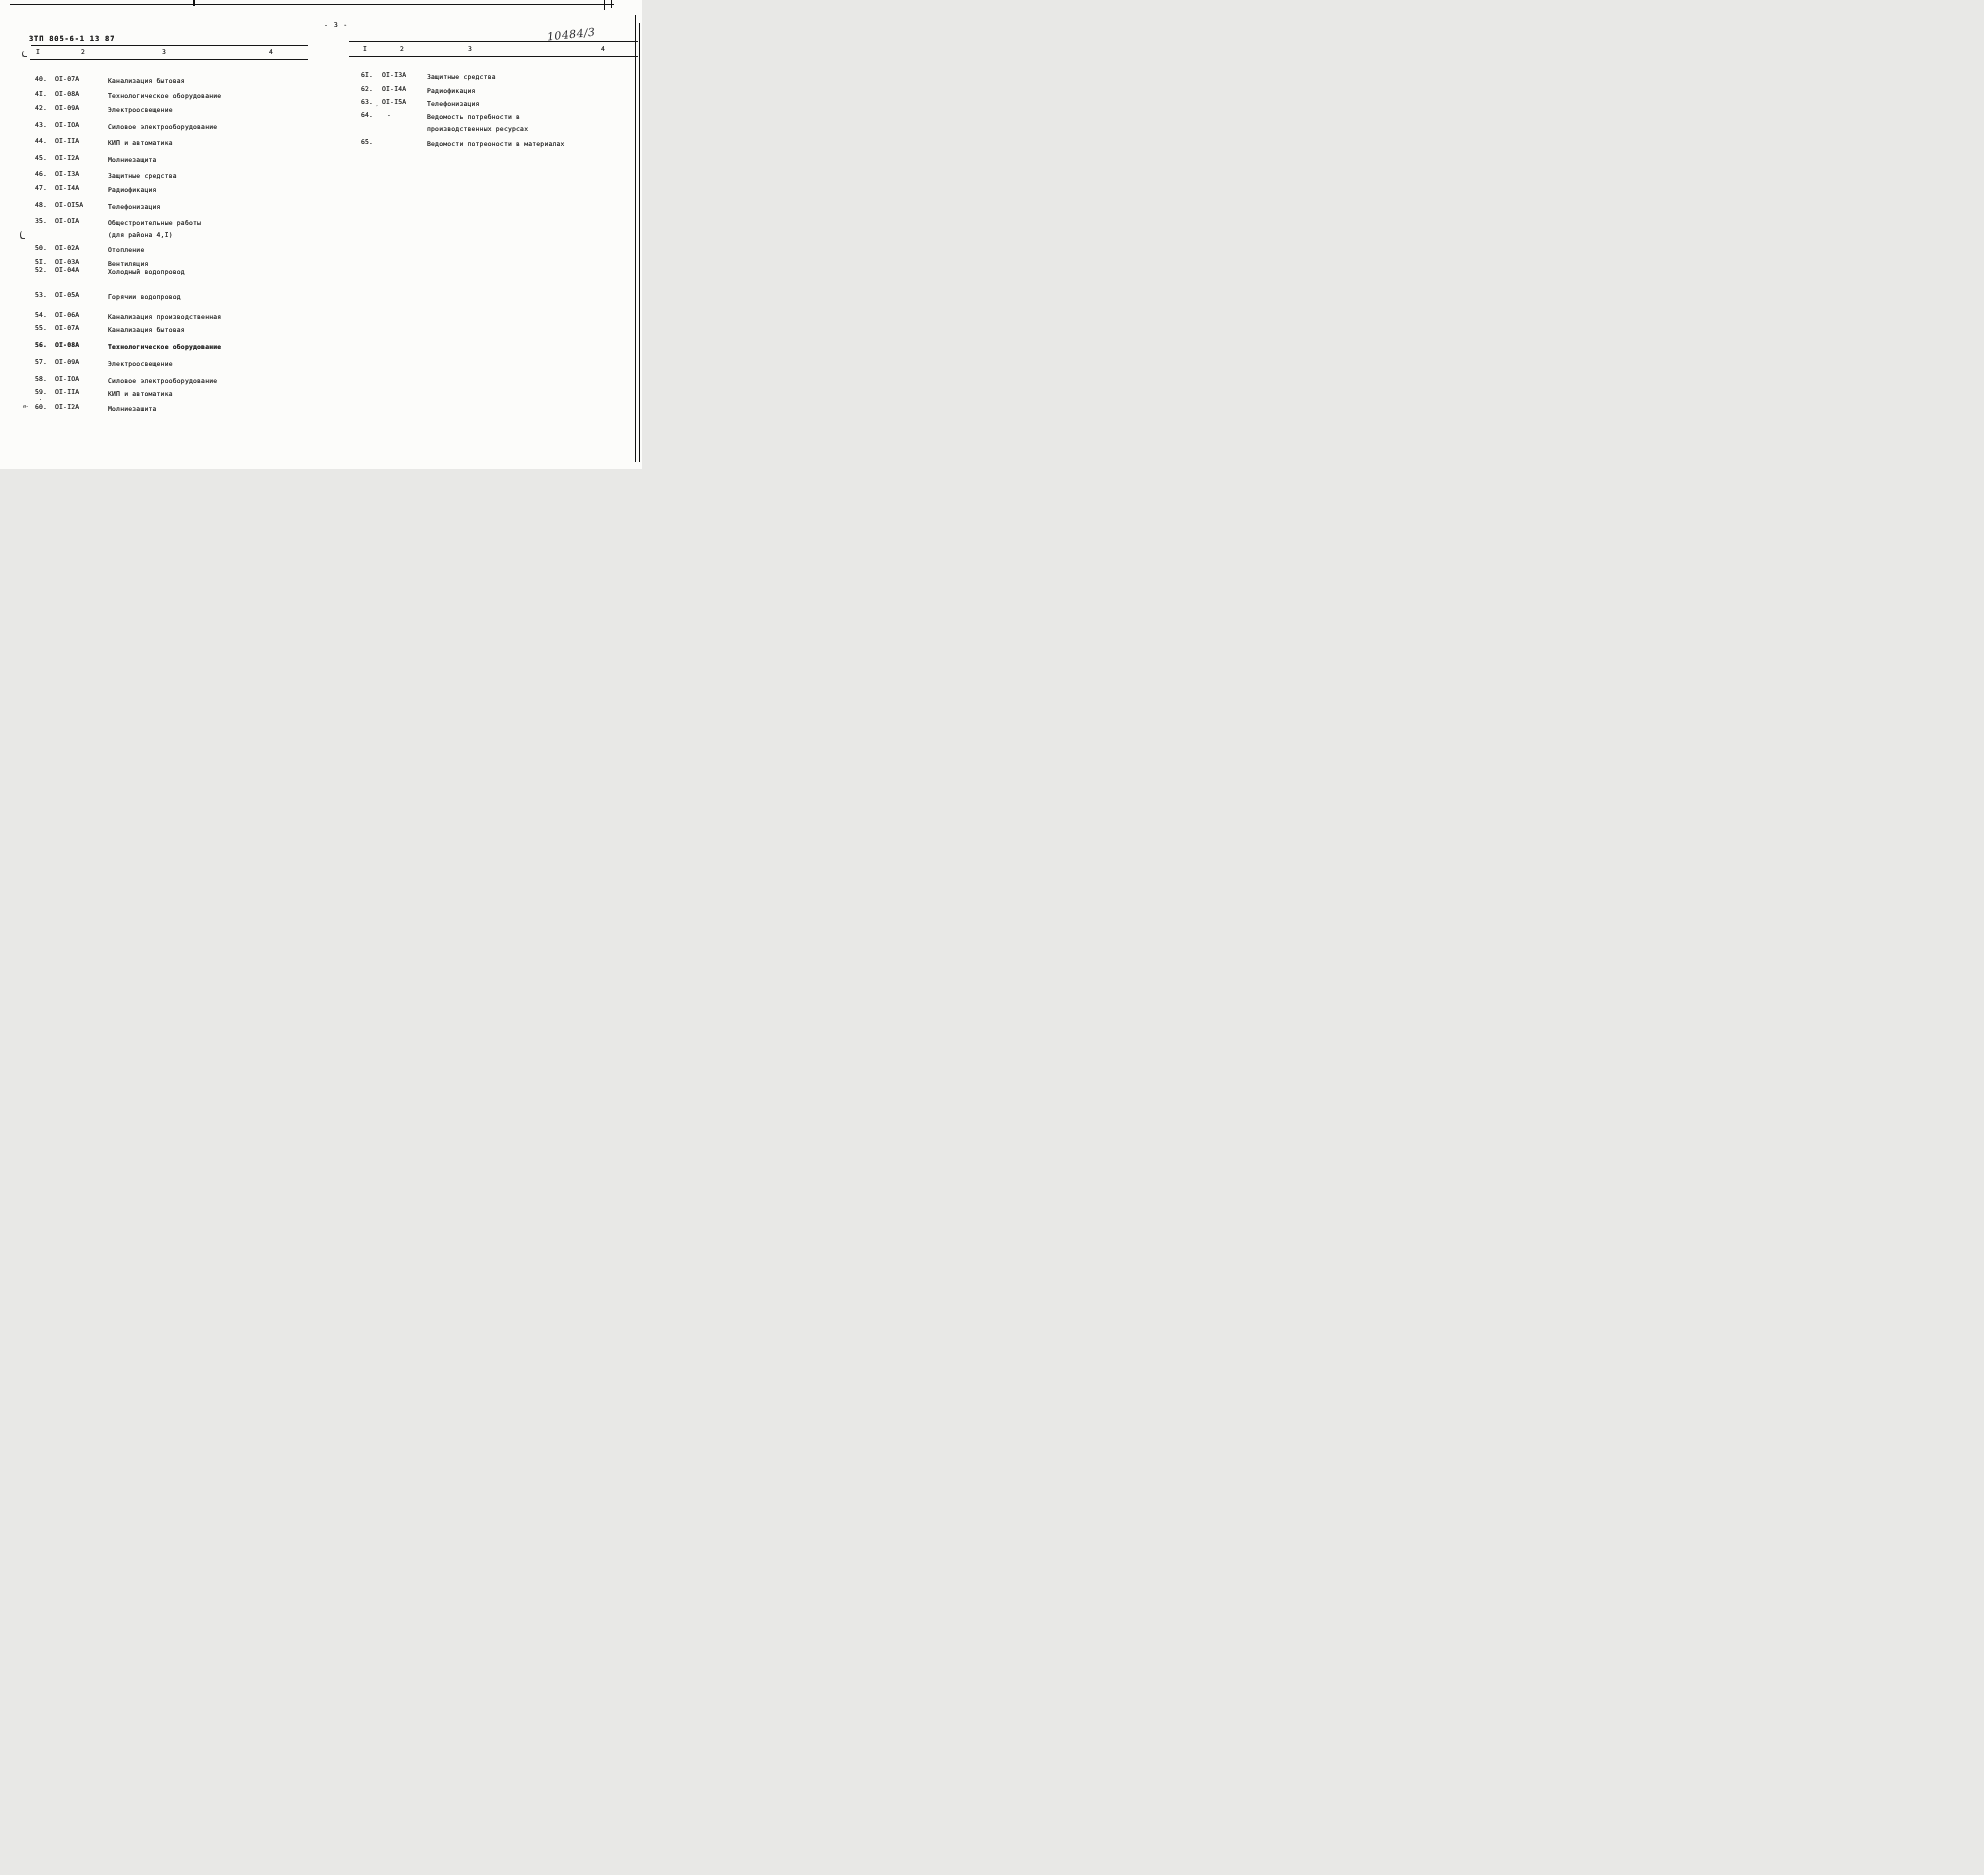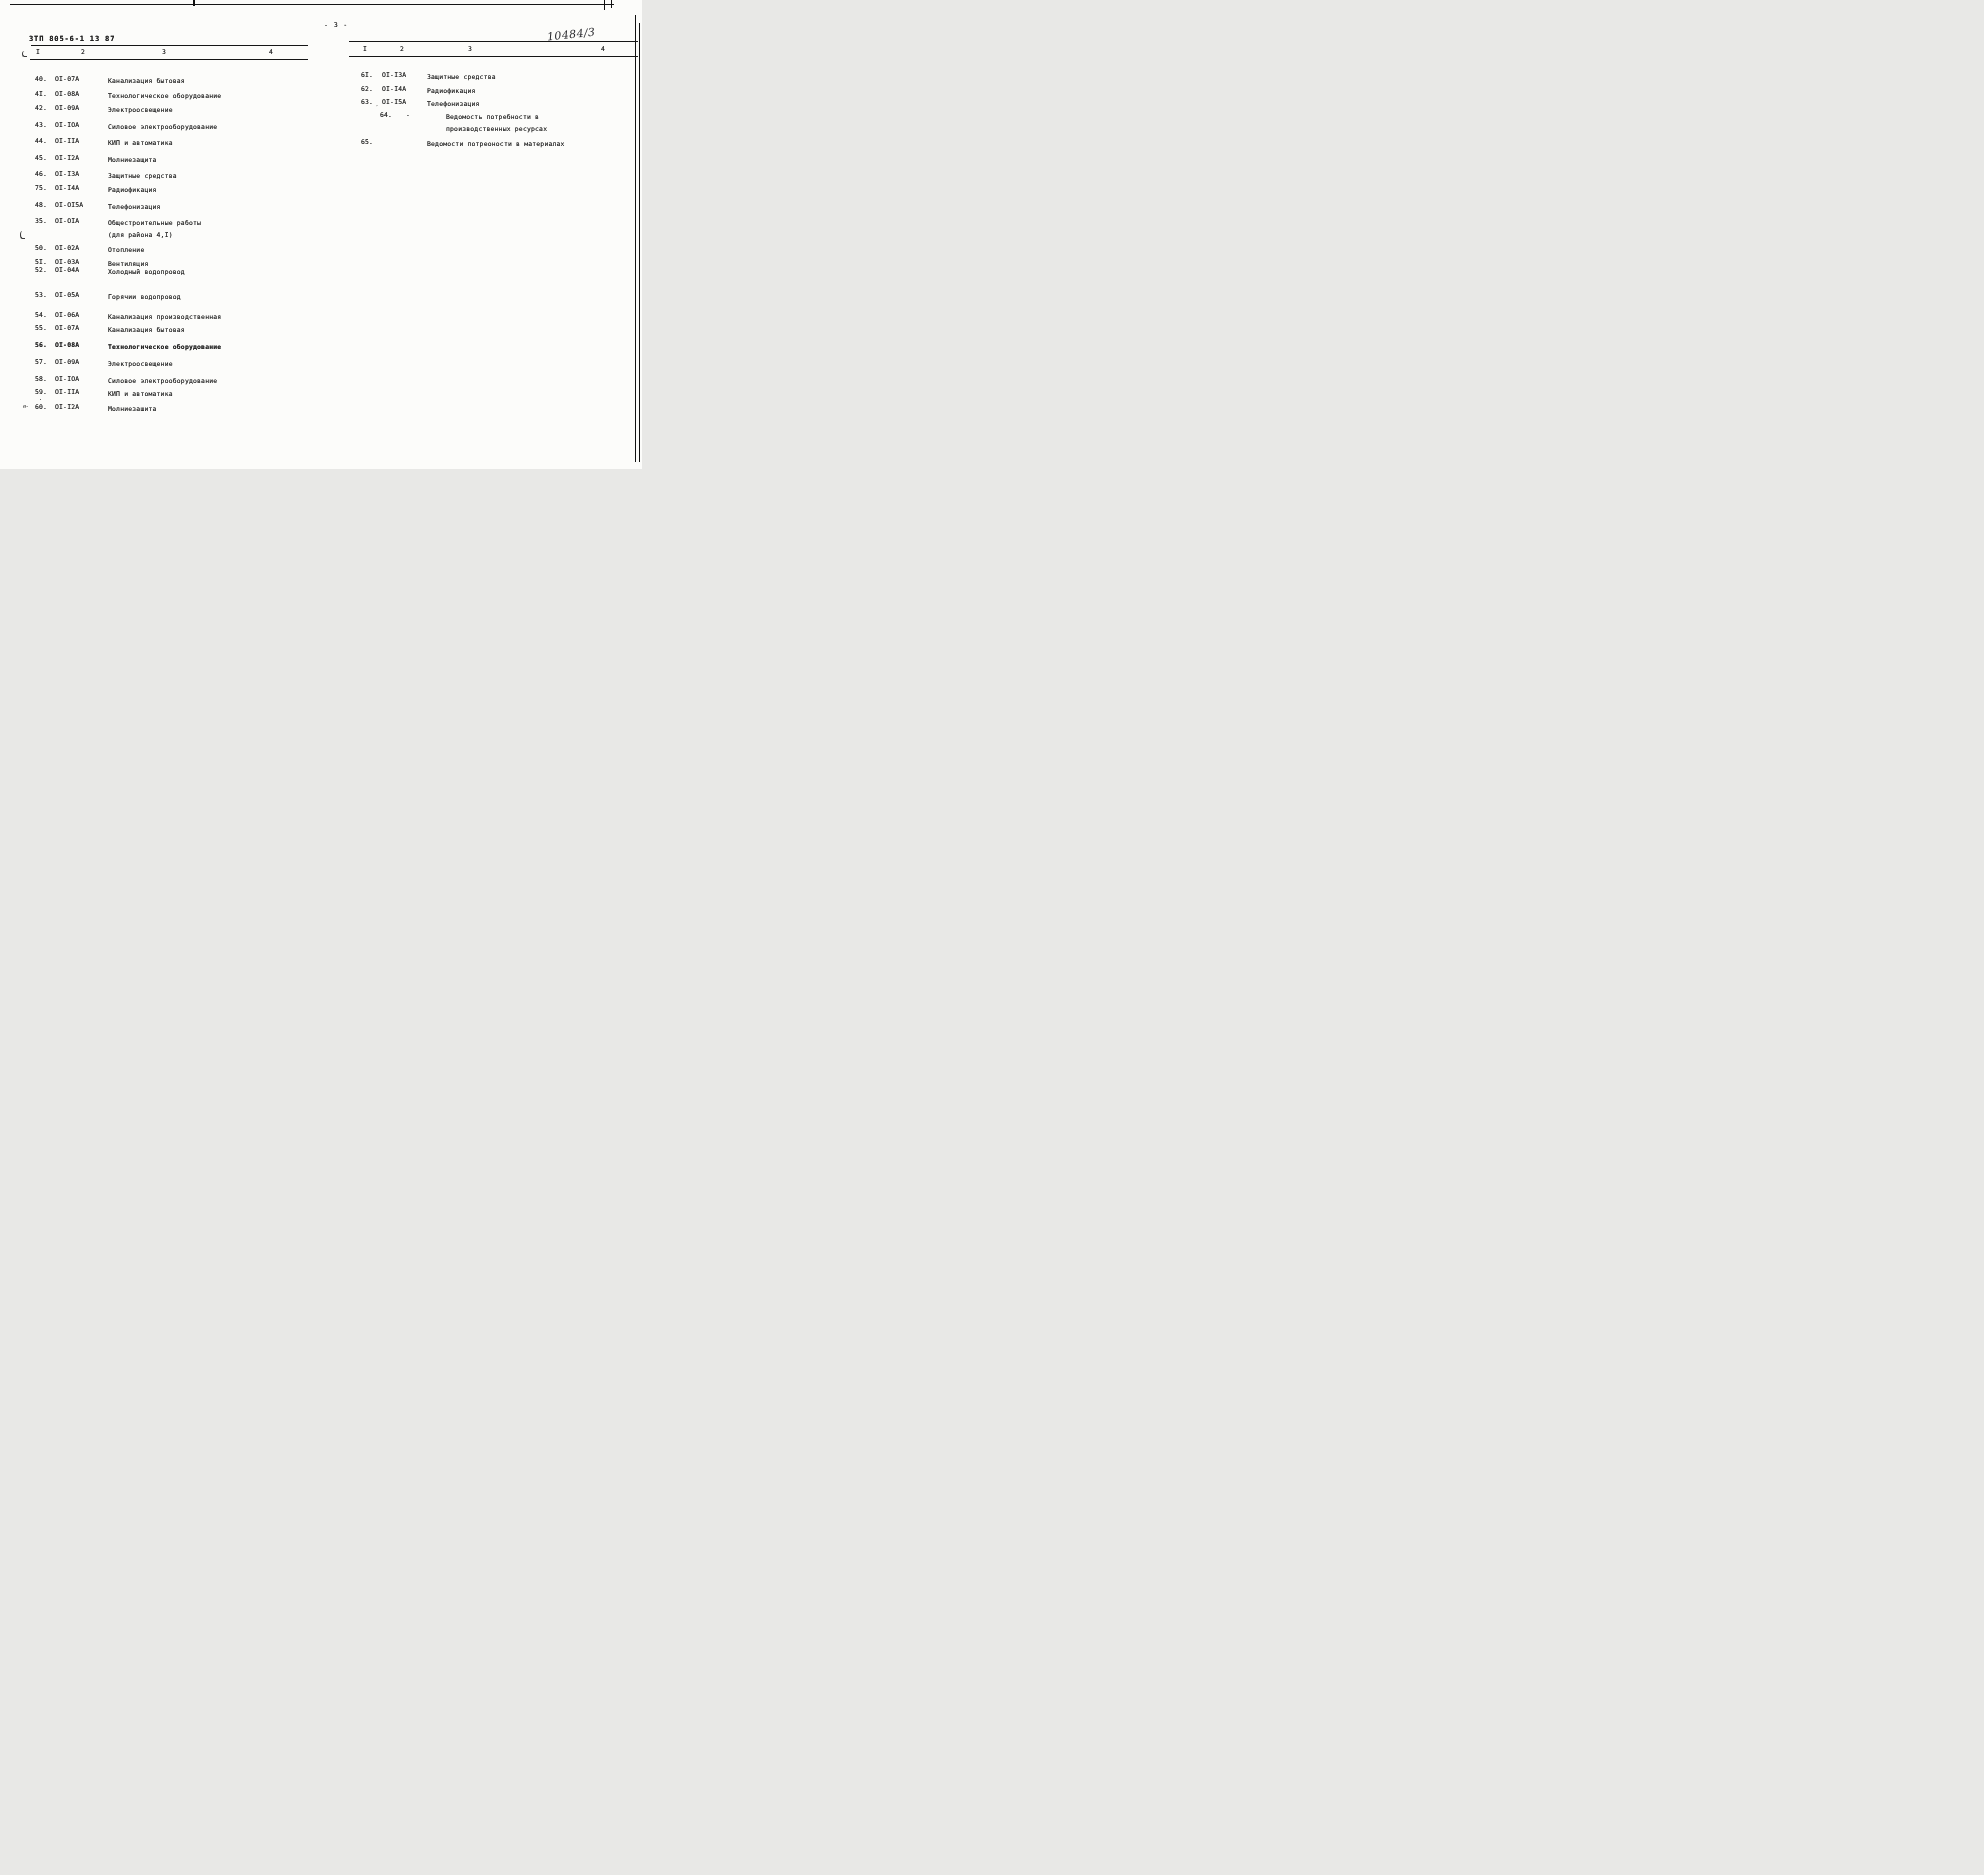--- a/index.html
+++ b/index.html
@@ -107,21 +107,21 @@
       <span class="num tw">45.</span>
       <span class="code tw">ОІ-І2А</span>
       <span class="title tw">Молниезащита</span>
     </div>
     <div class="row ltab" style="top:170px;">
       <span class="num tw">46.</span>
       <span class="code tw">ОІ-ІЗА</span>
       <span class="title tw">Защитные средства</span>
     </div>
     <div class="row ltab" style="top:184px;">
-      <span class="num tw">75.</span>
+      <span class="num tw">47.</span>
       <span class="code tw">ОІ-І4А</span>
       <span class="title tw">Радиофикация</span>
     </div>
     <div class="row ltab" style="top:201px;">
       <span class="num tw">48.</span>
       <span class="code tw">ОІ-ОІ5А</span>
       <span class="title tw">Телефонизация</span>
     </div>
     <div class="row ltab" style="top:217px; height:25.4px;">
       <span class="num tw">35.</span>
@@ -203,21 +203,21 @@
     <div class="row rtab" style="top:85px;">
       <span class="num tw">62.</span>
       <span class="code tw">ОІ-І4А</span>
       <span class="title tw">Радиофикация</span>
     </div>
     <div class="row rtab" style="top:98px;padding-left:17px;">
       <span class="num tw">63.</span>
       <span class="code tw">ОІ-І5А</span>
       <span class="title tw">Телефонизация</span>
     </div>
-    <div class="row rtab" style="top:111px; height:24.6px;margin-left:19px;">
+    <div class="row rtab" style="top:111px; height:24.6px;">
       <span class="num tw">64.</span>
       <span class="code tw" style="left:387px;">-</span>
       <span class="title tw">Ведомость потребности в
 производственных ресурсах</span>
     </div>
     <div class="row rtab" style="top:138px;">
       <span class="num tw">65.</span>
       <span class="code tw"></span>
       <span class="title tw">Ведомости потреоности в материалах</span>
     </div>

